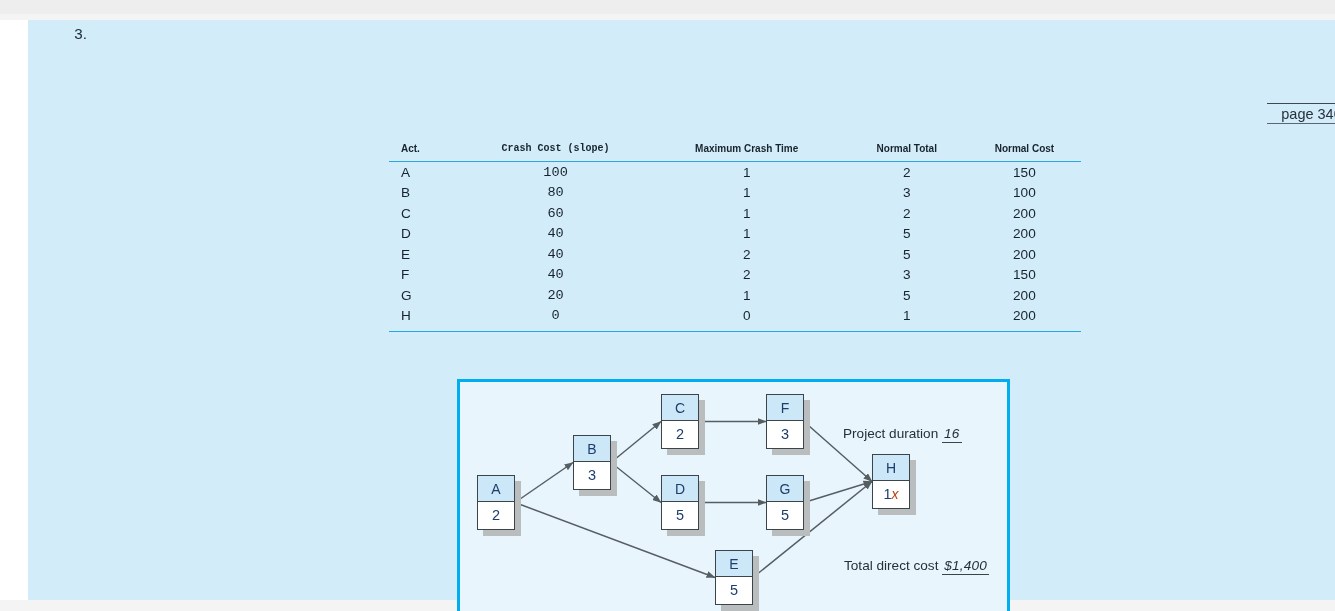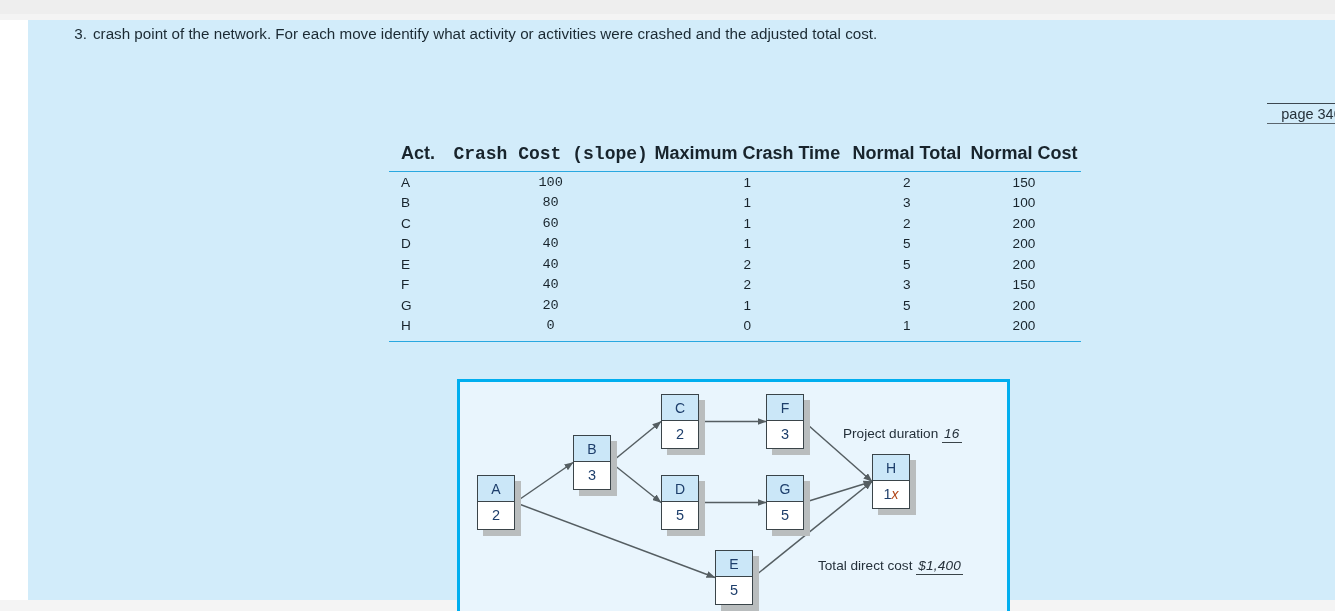--- a/index.html
+++ b/index.html
@@ -77,21 +77,21 @@
   
   .tablewrap {
     position: absolute; left: 361px; top: 123px; width: 692px;
   }
   table.crash {
     border-collapse: collapse;
     width: 692px;
     color: #18242c;
   }
   table.crash thead th {
-    font-size: 18px;
+    font-size: 10px;
     font-weight: bold;
     padding: 0 0 7px 0;
     border-bottom: 1.7px solid #29a8e0;
     white-space: nowrap;
   }
   table.crash tbody td {
     font-size: 13.6px;
     padding: 1.5px 0;
     line-height: 17.5px;
   }
@@ -189,21 +189,20 @@
   <div class="top-band"></div>
   <div class="top-band2"></div>
   <div class="left-margin"></div>
   <div class="bottom-band"></div>
 
   <div class="content">
 
     <div class="question">
       <div class="q-num">3.</div>
       <div class="q-body">
-        <div class="q-line2">crash point of the network. For each move identify what activity or activities were crashed and the adjusted total cost.</div>
       </div>
     </div>
 
     <div class="pagetag">
       <div class="rule-top"></div>
       <div class="label">page 340</div>
     </div>
 
     <div class="tablewrap">
       <table class="crash">
@@ -366,18 +365,18 @@
               <div class="cell-top">H</div>
               <div class="cell-bot">
                 <span class="num">1</span>
                 <span class="xmark">x</span>
               </div>
             </div>
           </div>
         </div>
       <div id="ann-layer">
           <div class="ann" style="left: 383px; top: 44px;"><span>Project duration </span><span class="hand">16</span></div>
-          <div class="ann" style="left: 358px; top: 176px;"><span>Total direct cost </span><span class="hand">$1,400</span></div>
+          <div class="ann" style="left: 384px; top: 176px;"><span>Total direct cost </span><span class="hand">$1,400</span></div>
         </div>
     </div>
 
   </div>
 </div>
 
 </body></html>

